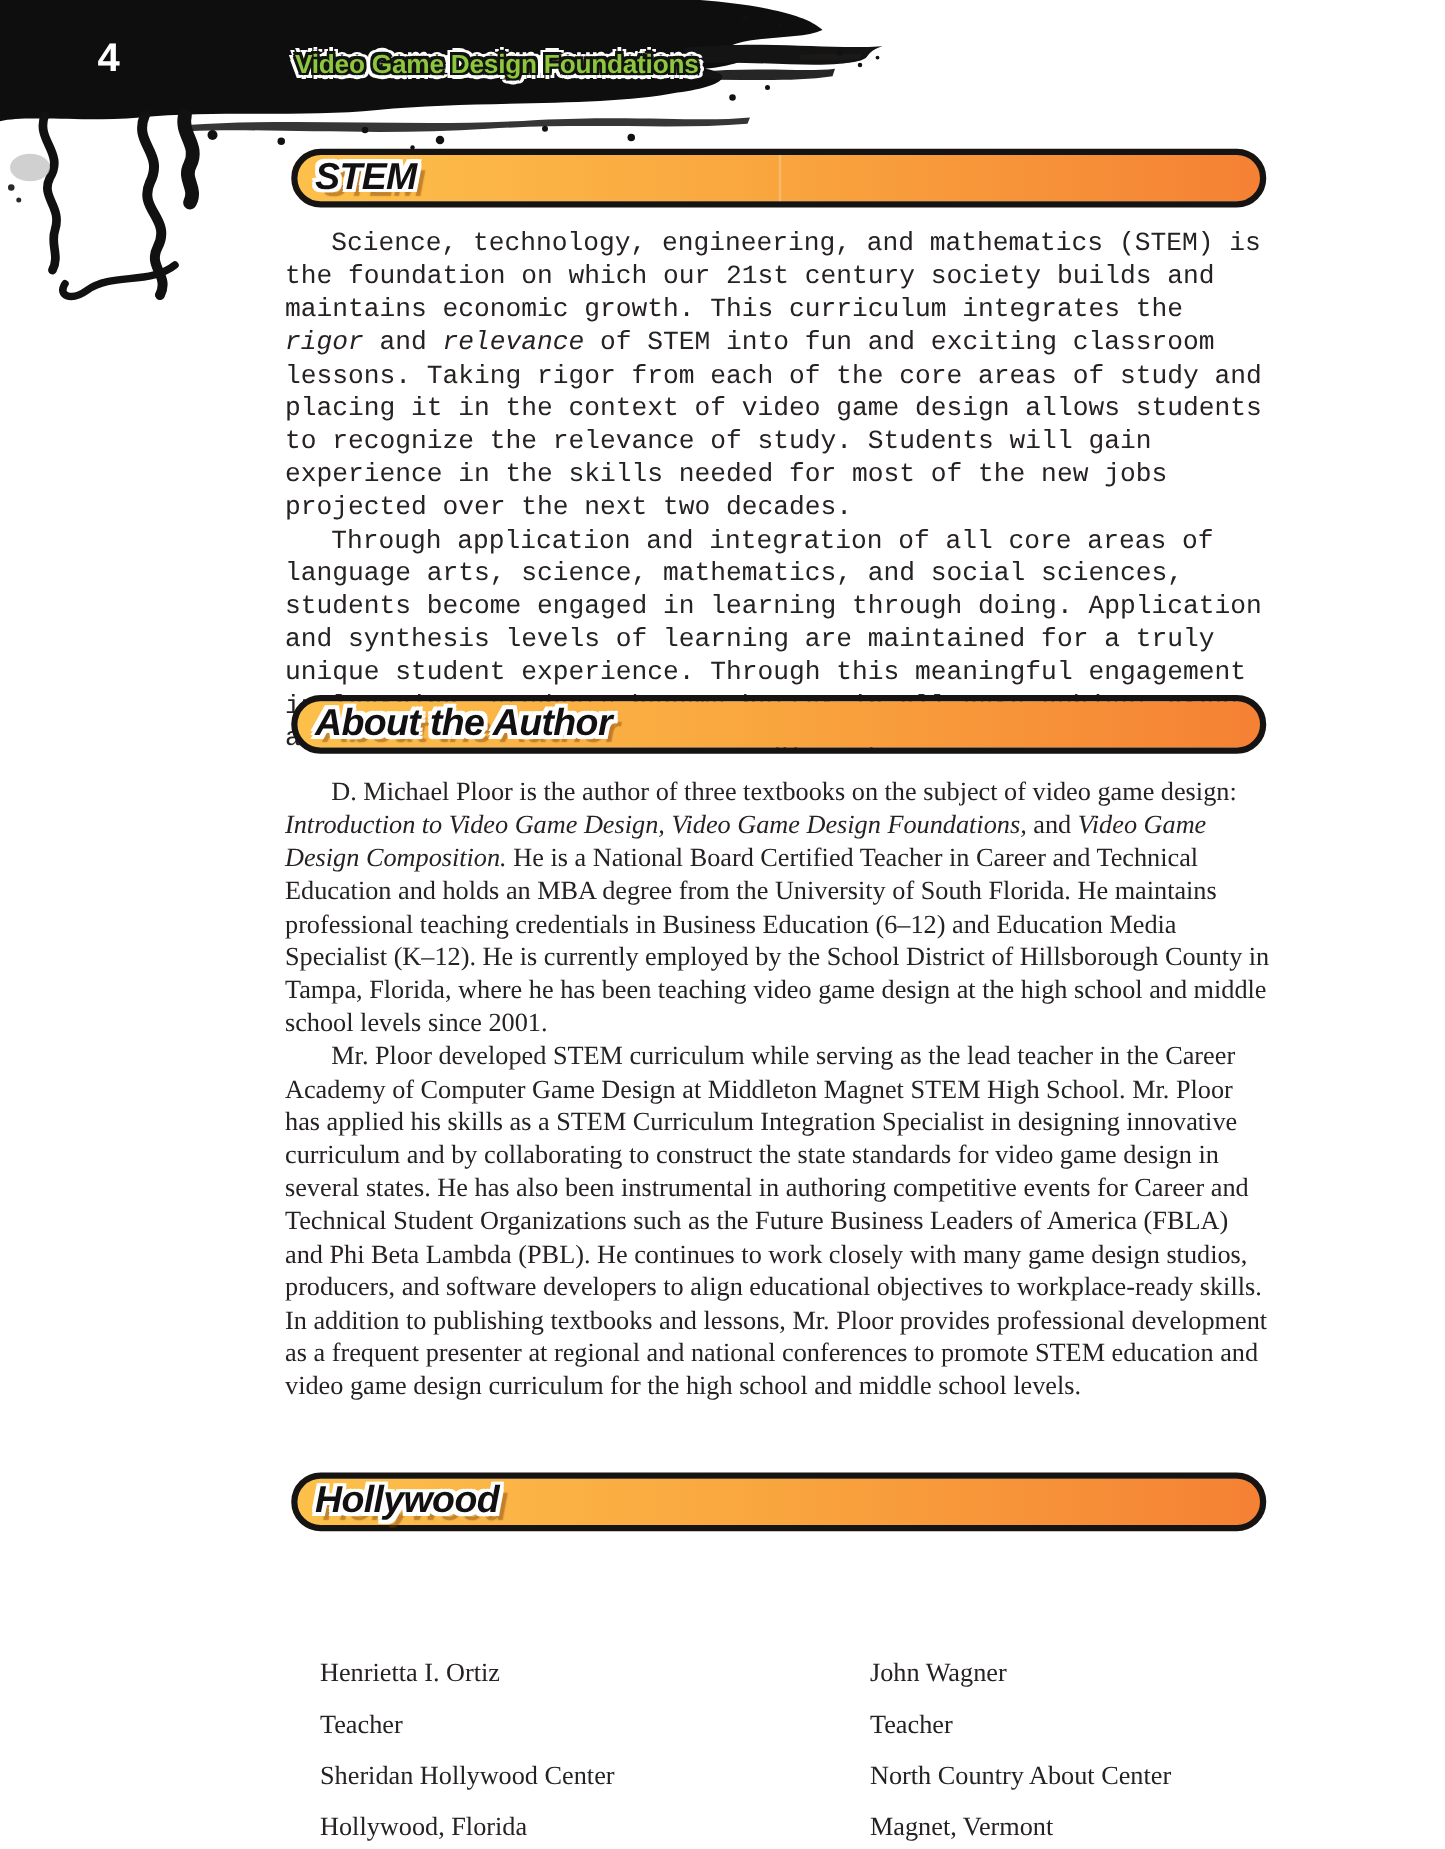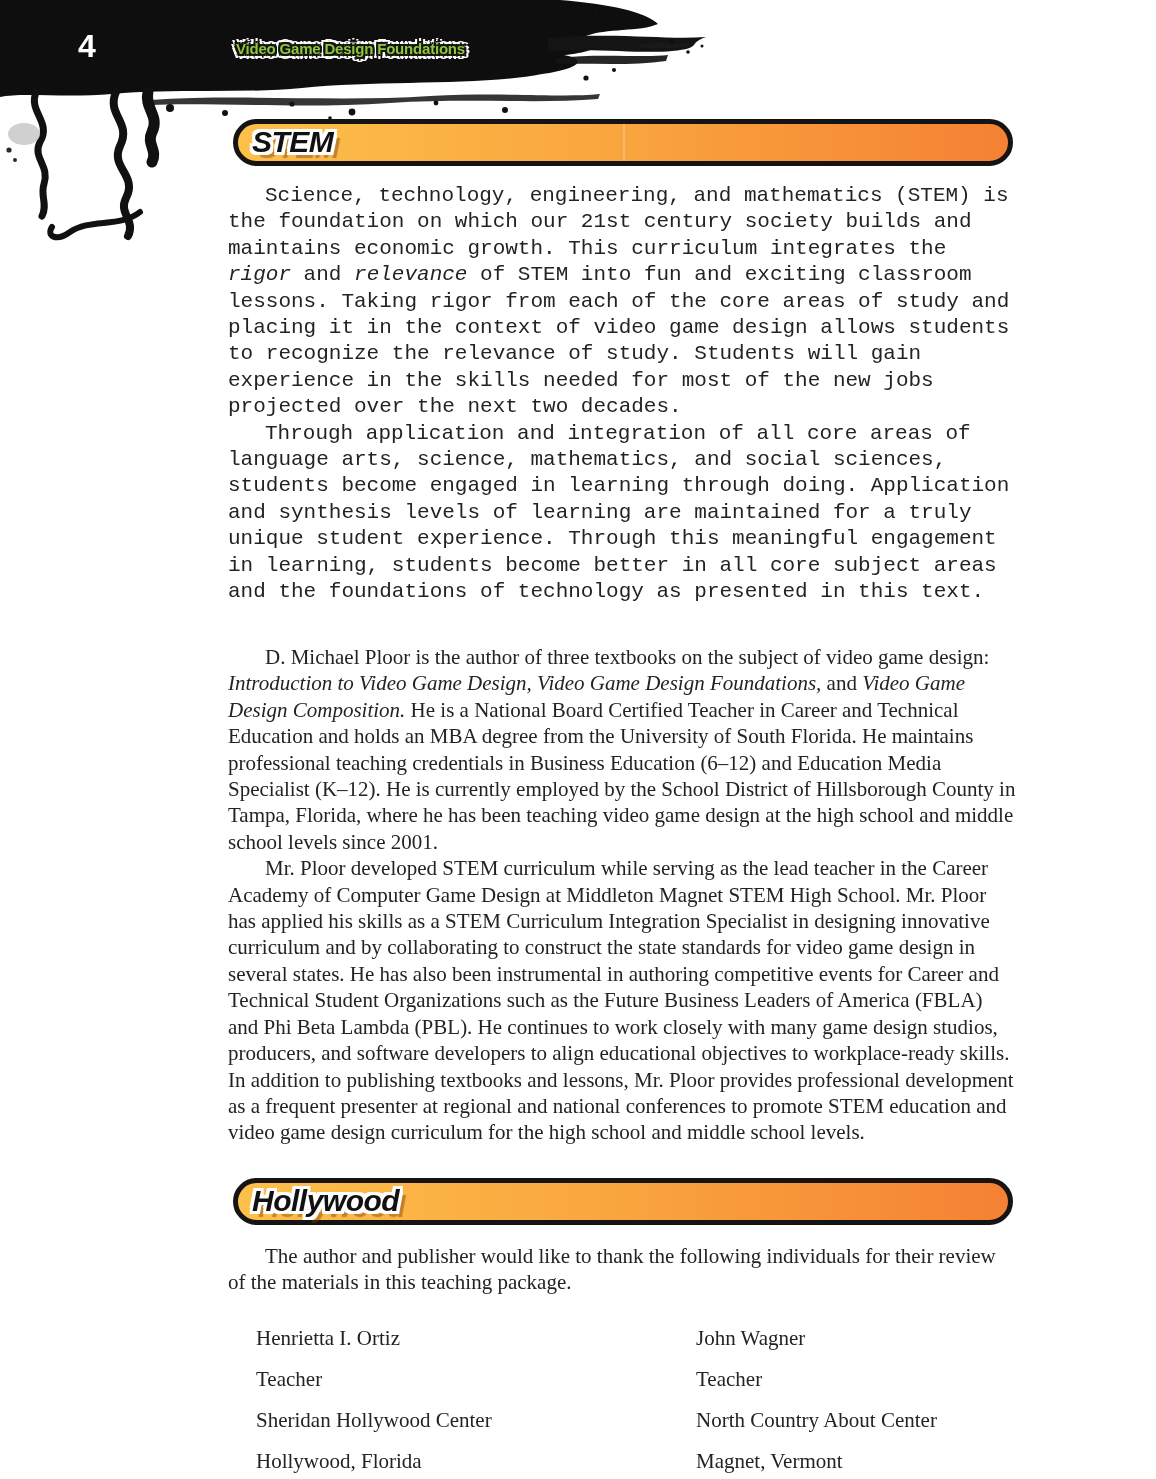--- a/index.html
+++ b/index.html
@@ -16,21 +16,21 @@
   .header-art{position:absolute;left:0;top:0;width:1156px;height:250px;}
   .pagenum{
     position:absolute;left:78px;top:28px;
     font-family:"Liberation Sans", sans-serif;
     font-weight:bold;font-size:32px;color:#ffffff;
     letter-spacing:0.5px;
   }
   .booktitle{
     position:absolute;left:236px;top:40px;
     font-family:"Liberation Sans", sans-serif;
-    font-weight:bold;font-size:15px;letter-spacing:-0.2px;
+    font-weight:bold;font-size:21px;letter-spacing:-0.2px;
     color:var(--accent-green,#8dc63f);
     white-space:nowrap;
     text-shadow:
       -2px -2px 0 #14140e, 2px -2px 0 #14140e, -2px 2px 0 #14140e, 2px 2px 0 #14140e,
       0 -2px 0 #14140e, 0 2px 0 #14140e, -2px 0 0 #14140e, 2px 0 0 #14140e,
       -4px -4px 0 #ffffff, 0 -5px 0 #ffffff, 4px -4px 0 #ffffff,
       -5px 0 0 #ffffff, 5px 0 0 #ffffff,
       -4px 4px 0 #ffffff, 0 5px 0 #ffffff, 4px 4px 0 #ffffff;
   }
 
@@ -61,21 +61,21 @@
   #bar-about{top:556px;}
   #bar-reviewers{top:1178px;}
 
   
   .textblock{
     position:absolute;left:228px;width:788px;
     font-size:21px;line-height:26.4px;color:var(--ink,#262222);
   }
   .textblock p{margin:0;text-indent:37px;}
   #sec0{top:183px;font-family:Liberation Mono, monospace;}
-  #sec1{top:644px;}
+  #sec1{top:620px;}
   #sec2{top:1243px;}
 
   
   .columns{
     position:absolute;left:228px;top:1297px;width:796px;
     display:flex;
     font-size:21px;line-height:27px;color:var(--ink,#262222);
   }
   .col-left{width:412px;flex:0 0 412px;}
   .col-right{flex:1;}
@@ -134,31 +134,31 @@
   <div class="booktitle">Video Game Design Foundations</div>
 
   <div class="bar seam" id="bar-stem">
     <span class="bartext">STEM</span>
   </div>
   <div class="textblock" id="sec0">
       <p><span>Science, technology, engineering, and mathematics (STEM) is the foundation on which our 21st century society builds and maintains economic growth. This curriculum integrates the </span><em>rigor</em><span> and </span><em>relevance</em><span> of STEM into fun and exciting classroom lessons. Taking rigor from each of the core areas of study and placing it in the context of video game design allows students to recognize the relevance of study. Students will gain experience in the skills needed for most of the new jobs projected over the next two decades.</span></p>
       <p><span>Through application and integration of all core areas of language arts, science, mathematics, and social sciences, students become engaged in learning through doing. Application and synthesis levels of learning are maintained for a truly unique student experience. Through this meaningful engagement in learning, students become better in all core subject areas and the foundations of technology as presented in this text.</span></p>
     </div>
 
+  <div class="bar" id="bar-about">
+    <span class="bartext">About the Author</span>
+  </div>
   <div class="textblock" id="sec1">
       <p><span>D. Michael Ploor is the author of three textbooks on the subject of video game design: </span><em>Introduction to Video Game Design, Video Game Design Foundations,</em><span> and </span><em>Video Game Design Composition.</em><span> He is a National Board Certified Teacher in Career and Technical Education and holds an MBA degree from the University of South Florida. He maintains professional teaching credentials in Business Education (6–12) and Education Media Specialist (K–12). He is currently employed by the School District of Hillsborough County in Tampa, Florida, where he has been teaching video game design at the high school and middle school levels since 2001.</span></p>
       <p><span>Mr. Ploor developed STEM curriculum while serving as the lead teacher in the Career Academy of Computer Game Design at Middleton Magnet STEM High School. Mr. Ploor has applied his skills as a STEM Curriculum Integration Specialist in designing innovative curriculum and by collaborating to construct the state standards for video game design in several states. He has also been instrumental in authoring competitive events for Career and Technical Student Organizations such as the Future Business Leaders of America (FBLA) and Phi Beta Lambda (PBL). He continues to work closely with many game design studios, producers, and software developers to align educational objectives to workplace-ready skills. In addition to publishing textbooks and lessons, Mr. Ploor provides professional development as a frequent presenter at regional and national conferences to promote STEM education and video game design curriculum for the high school and middle school levels.</span></p>
     </div>
 
   <div class="bar" id="bar-reviewers">
     <span class="bartext">Hollywood</span>
   </div>
-  <div class="textblock" id="sec2">
-      <p><span>The author and publisher would like to thank the following individuals for their review of the materials in this teaching package.</span></p>
-    </div>
 
   <div class="columns" id="reviewer-cols">
       <div class="col-left">
         <div>Henrietta I. Ortiz</div>
         <div>Teacher</div>
         <div>Sheridan Hollywood Center</div>
         <div>Hollywood, Florida</div>
       </div>
       <div class="col-right">
         <div>John Wagner</div>

